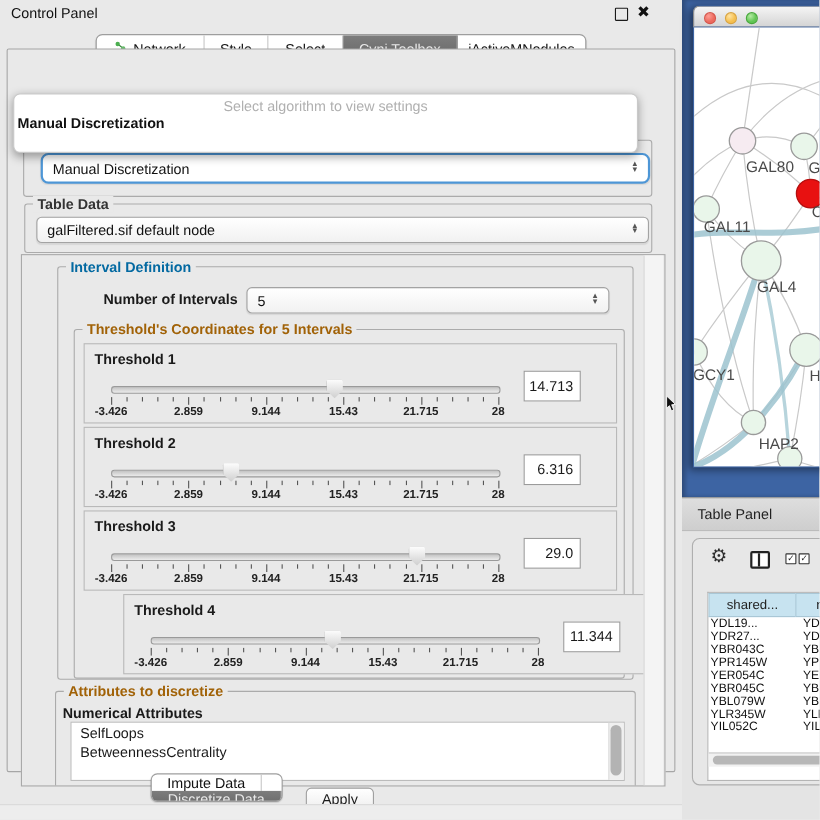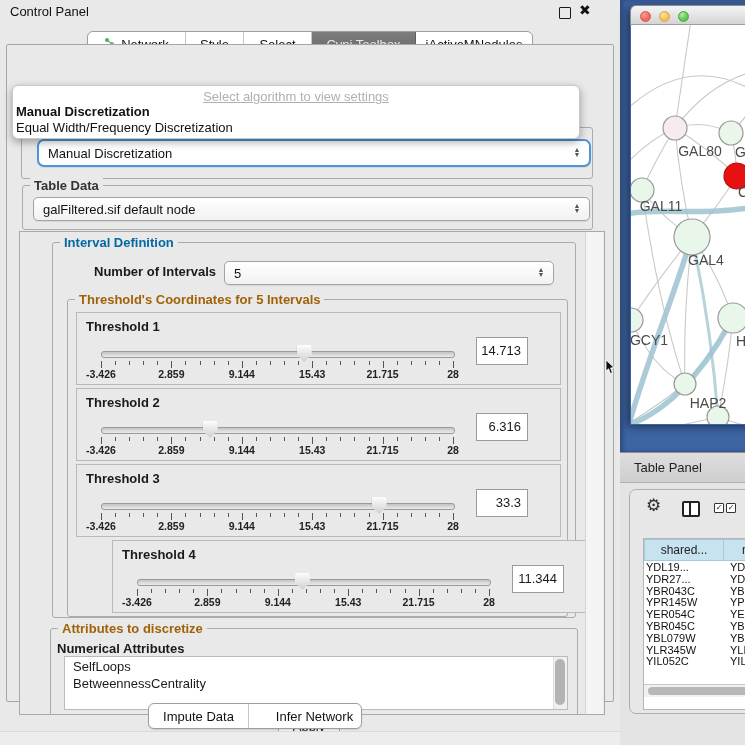--- a/index.html
+++ b/index.html
@@ -19,42 +19,42 @@
   #close-btn{left:579px;top:2px;font-size:14px;font-weight:900;color:#111;}
 
   
   .segbar{display:flex;background:#fff;border:1px solid #9e9e9e;border-radius:6px;height:24px;overflow:hidden;box-shadow:0 1px 1px rgba(0,0,0,.12);}
   .seg{display:flex;align-items:center;justify-content:center;font-size:13px;color:#111;border-right:1px solid #c7c7c7;box-sizing:border-box;white-space:nowrap;}
   .seg:last-child{border-right:none;}
   .seg.sel{background:linear-gradient(#7d7d7d,#666);color:#e9e9e9;border-right-color:#5e5e5e;}
   .seg .net-ico{margin-right:6px;}
 
   #top-tabs{left:87px;top:31px;}
-  #bottom-tabs{left:148px;top:703px;}
+  #bottom-tabs{left:137px;top:703px;flex-direction:column;}
 
   #outer-frame{left:6px;top:44px;width:606px;height:656px;border:1px solid #a6a6a6;border-radius:2px;background:#E9E9E9;}
 
   .groupbox{border:1px solid #ababab;border-radius:3px;}
   .grouptitle{position:absolute;top:-8px;left:7px;padding:0 4px;background:#E9E9E9;font-size:13px;font-weight:bold;color:#333;}
   .grouptitle.green{color:#0369a1;}
   .grouptitle.blue{color:#a16207;font-weight:bold;}
 
   
   .combo{background:linear-gradient(#ffffff,#f1f1f1);border:1px solid #a3a3a3;border-radius:5px;display:flex;align-items:center;box-sizing:border-box;box-shadow:0 1px 1px rgba(0,0,0,.08);}
   .combo .cval{flex:1;font-size:13px;padding-left:9px;color:#111;overflow:hidden;white-space:nowrap;}
   .combo .arrows{width:16px;display:flex;flex-direction:column;align-items:center;justify-content:center;line-height:4px;margin-right:4px;}
   .combo .arrows span{font-size:7px;color:#555;height:5px;}
 
   
   #algo-group{left:14px;top:82px;width:570px;height:50px;}
   #algo-combo{left:30px;top:94px;width:554px;height:28px;border:2.5px solid #4D96D6;border-radius:7px;background:#fff;}
 
   
   #algo-popup{left:12px;top:85px;width:566px;height:52px;background:#fff;border:1px solid #c9c9c9;border-radius:6px;box-shadow:0 3px 9px rgba(0,0,0,.35);z-index:50;}
-  #algo-popup .ph{position:absolute;left:0;top:3px;width:100%;text-align:center;font-size:13px;color:#b0b0b0;text-decoration:underline;}
+  #algo-popup .ph{position:absolute;left:0;top:3px;width:100%;text-align:center;font-size:13px;color:#b0b0b0;}
   #algo-popup .it{position:absolute;left:3px;font-size:13px;color:#111;white-space:nowrap;}
   #algo-popup .it.b{font-weight:bold;}
 
   
   #tabledata-group{left:15px;top:140px;width:569px;height:43px;}
   #tabledata-combo{left:10px;top:11px;width:557px;height:24px;}
 
   
   #scrollpanel{left:12px;top:186px;width:584px;height:482px;border:1px solid #a9a9a9;background:#E9E9E9;overflow:hidden;}
   #interval-group{left:32px;top:10px;width:522px;height:374px;}
@@ -305,21 +305,21 @@
               <div class="tick minor" style="left: 347.84px;"></div>
               <div class="tick minor" style="left: 361.92px;"></div>
               <div class="tick major" style="left: 376px;"></div>
               <div class="ticklab" style="left: 24px;">-3.426</div>
               <div class="ticklab" style="left: 94.4px;">2.859</div>
               <div class="ticklab" style="left: 164.8px;">9.144</div>
               <div class="ticklab" style="left: 235.2px;">15.43</div>
               <div class="ticklab" style="left: 305.6px;">21.715</div>
               <div class="ticklab" style="left: 376px;">28</div>
               <div class="thumb" style="left: 294.574px;"></div>
-              <div class="valbox">33.3</div>
+              <div class="valbox">29.0</div>
             </div>
             <div class="thresh-panel" style="top: 240px; margin-left: 36px;">
               <div class="thresh-label">Threshold 4</div>
               <div class="track"></div>
               <div class="tick major" style="left: 24px;"></div>
               <div class="tick minor" style="left: 38.08px;"></div>
               <div class="tick minor" style="left: 52.16px;"></div>
               <div class="tick minor" style="left: 66.24px;"></div>
               <div class="tick minor" style="left: 80.32px;"></div>
               <div class="tick major" style="left: 94.4px;"></div>
@@ -373,31 +373,33 @@
       </div>
     </div>
 
     <div id="apply-btn" class="abs">Apply</div>
   </div>
 
   <div id="bottom-tabs" class="abs segbar">
       <div class="seg" style="width: 100px;">
         <span>Impute Data</span>
       </div>
+      <div class="seg sel" style="width: 118px;">
+        <span>Discretize Data</span>
+      </div>
       <div class="seg" style="width: 112px; padding-left: 19px;">
         <span>Infer Network</span>
       </div>
     </div>
   <div id="bottom-strip-line" class="abs"></div>
 </div>
 
 <div id="algo-popup" class="abs">
   <div class="ph">Select algorithm to view settings</div>
   <div class="it b" style="top:18px;">Manual Discretization</div>
-  <div class="it" style="top:34px;">Equal Width/Frequency Discretization</div>
 </div>
 
 <div id="blue-desk" class="abs"></div>
 
 <div id="netwin" class="abs">
   <div id="netwin-titlebar" class="abs">
     <div id="tl-red" class="tl"></div>
     <div id="tl-yellow" class="tl"></div>
     <div id="tl-green" class="tl"></div>
   </div>

